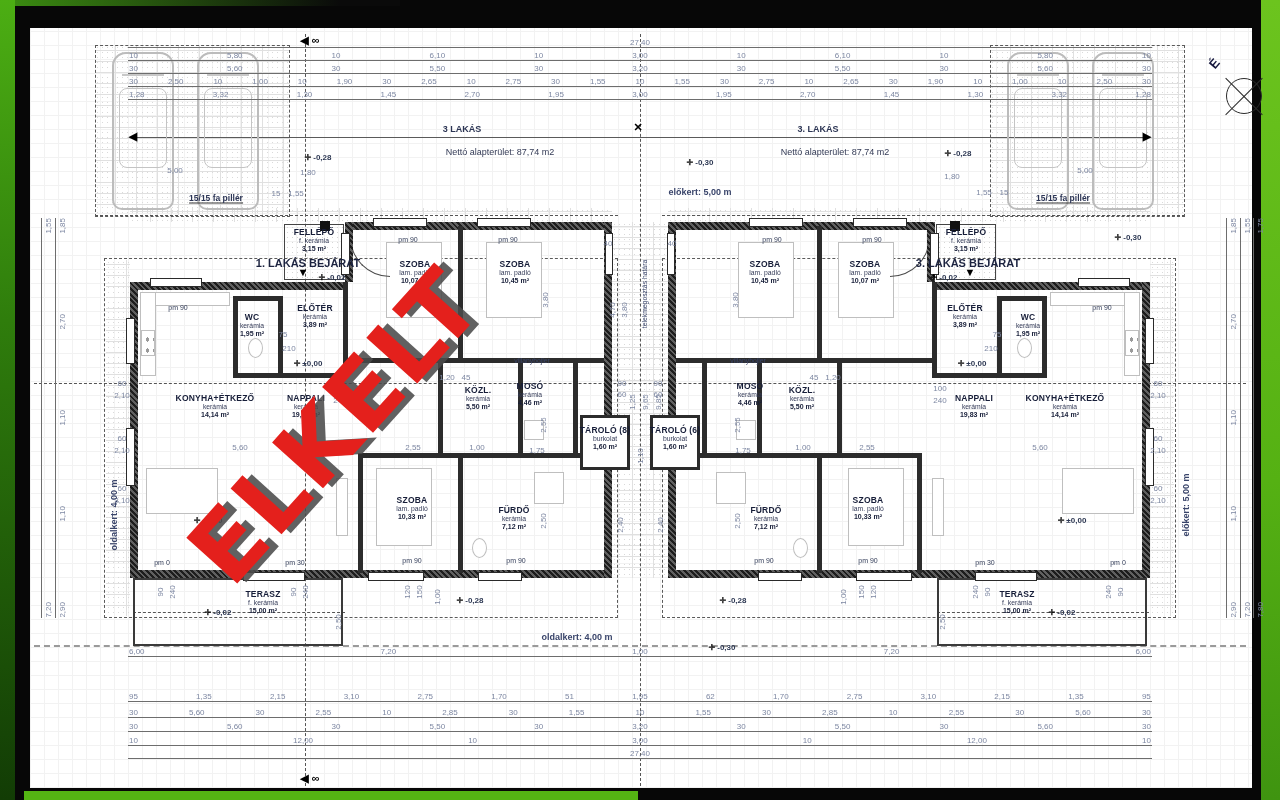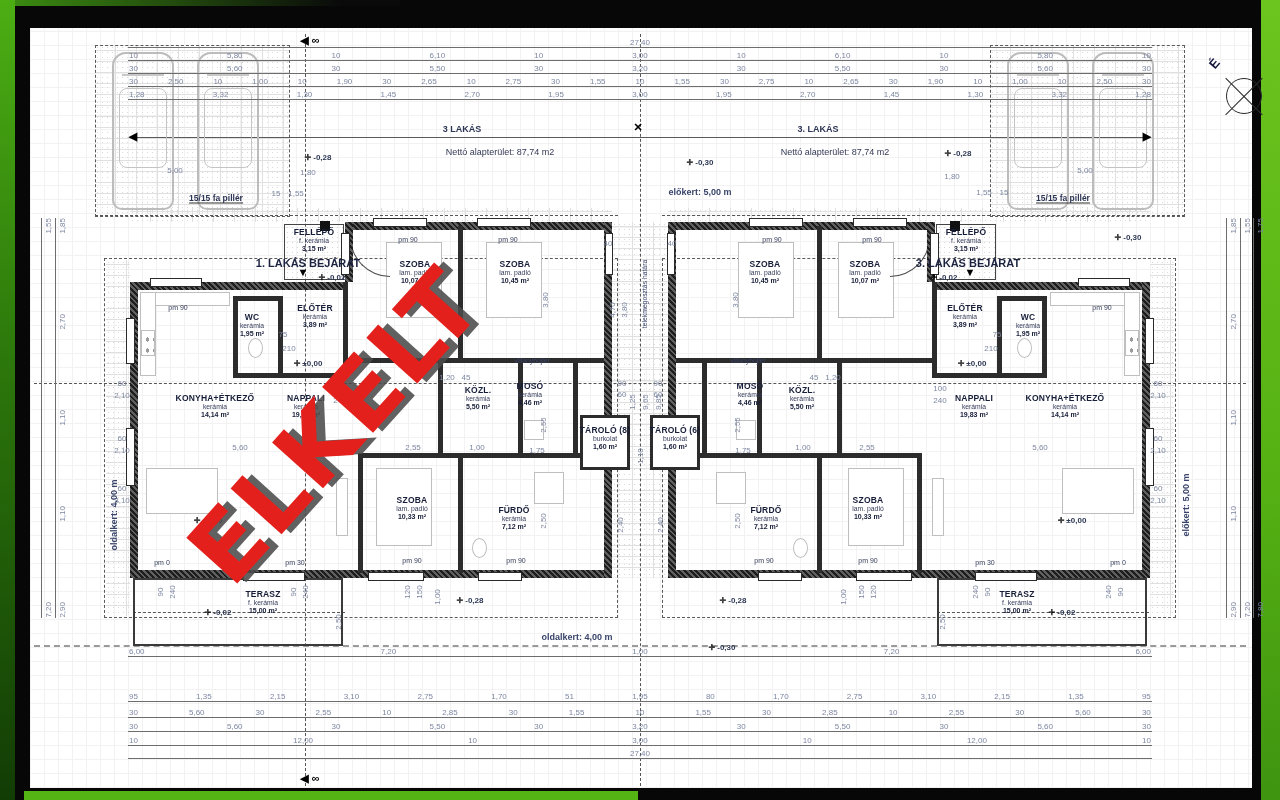--- a/index.html
+++ b/index.html
@@ -434,21 +434,21 @@
   </div>
 <div class="dimrow" style="left: 128px; top: 690px; width: 1024px;">
     <span>95</span>
     <span>1,35</span>
     <span>2,15</span>
     <span>3,10</span>
     <span>2,75</span>
     <span>1,70</span>
     <span>51</span>
     <span>1,95</span>
-    <span>80</span>
+    <span>62</span>
     <span>1,70</span>
     <span>2,75</span>
     <span>3,10</span>
     <span>2,15</span>
     <span>1,35</span>
     <span>95</span>
   </div>
 <div class="dimrow" style="left: 128px; top: 706px; width: 1024px;">
     <span>30</span>
     <span>5,60</span>

